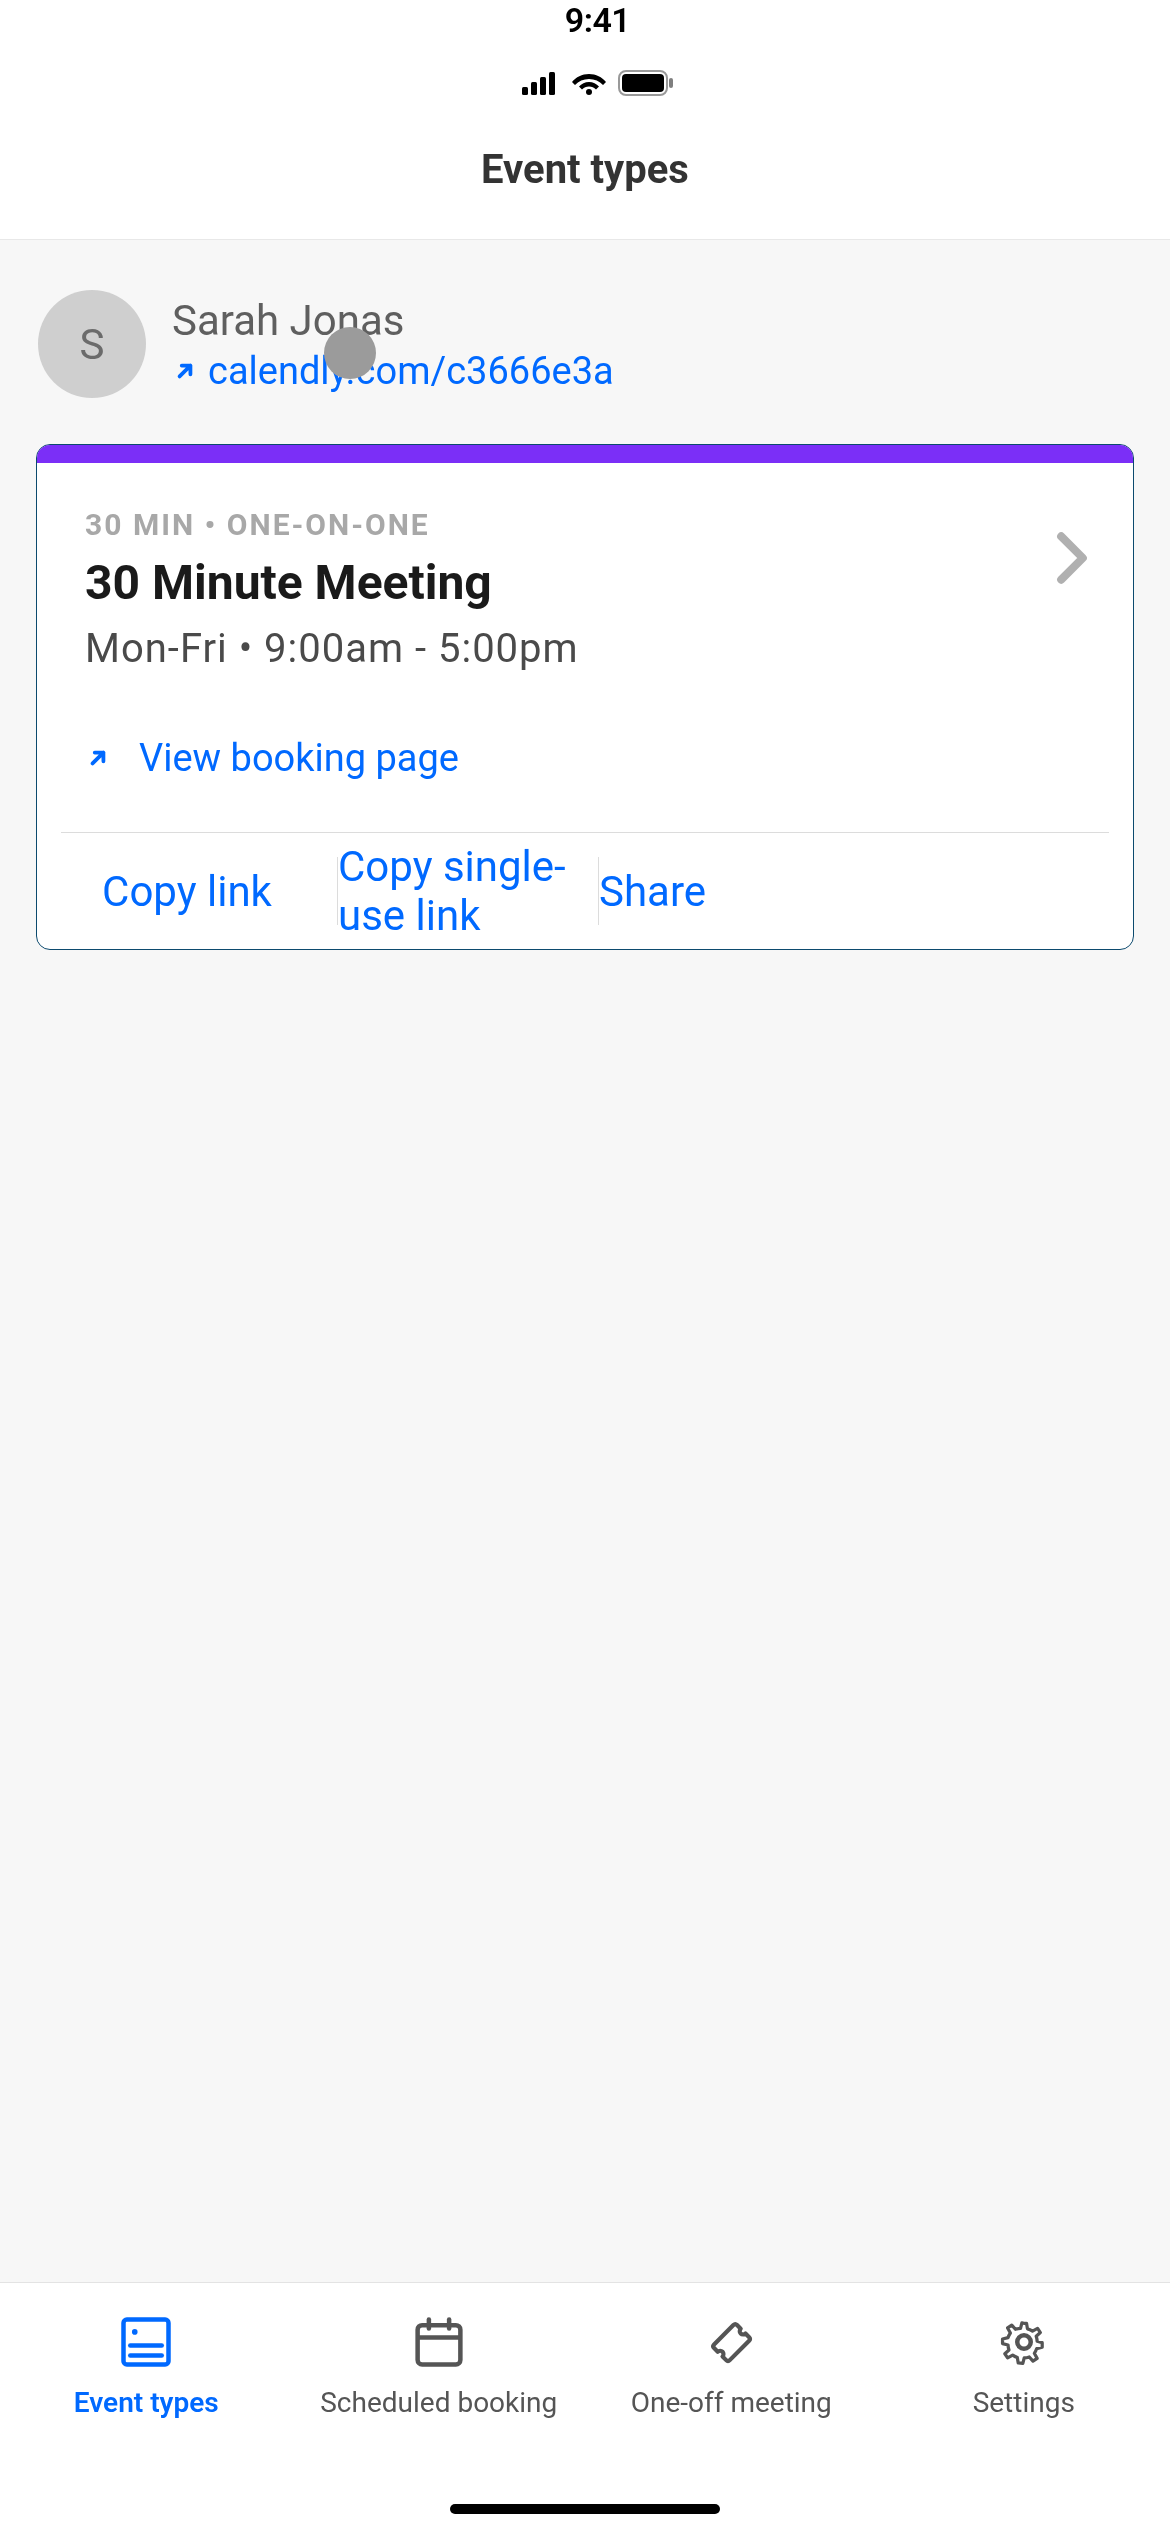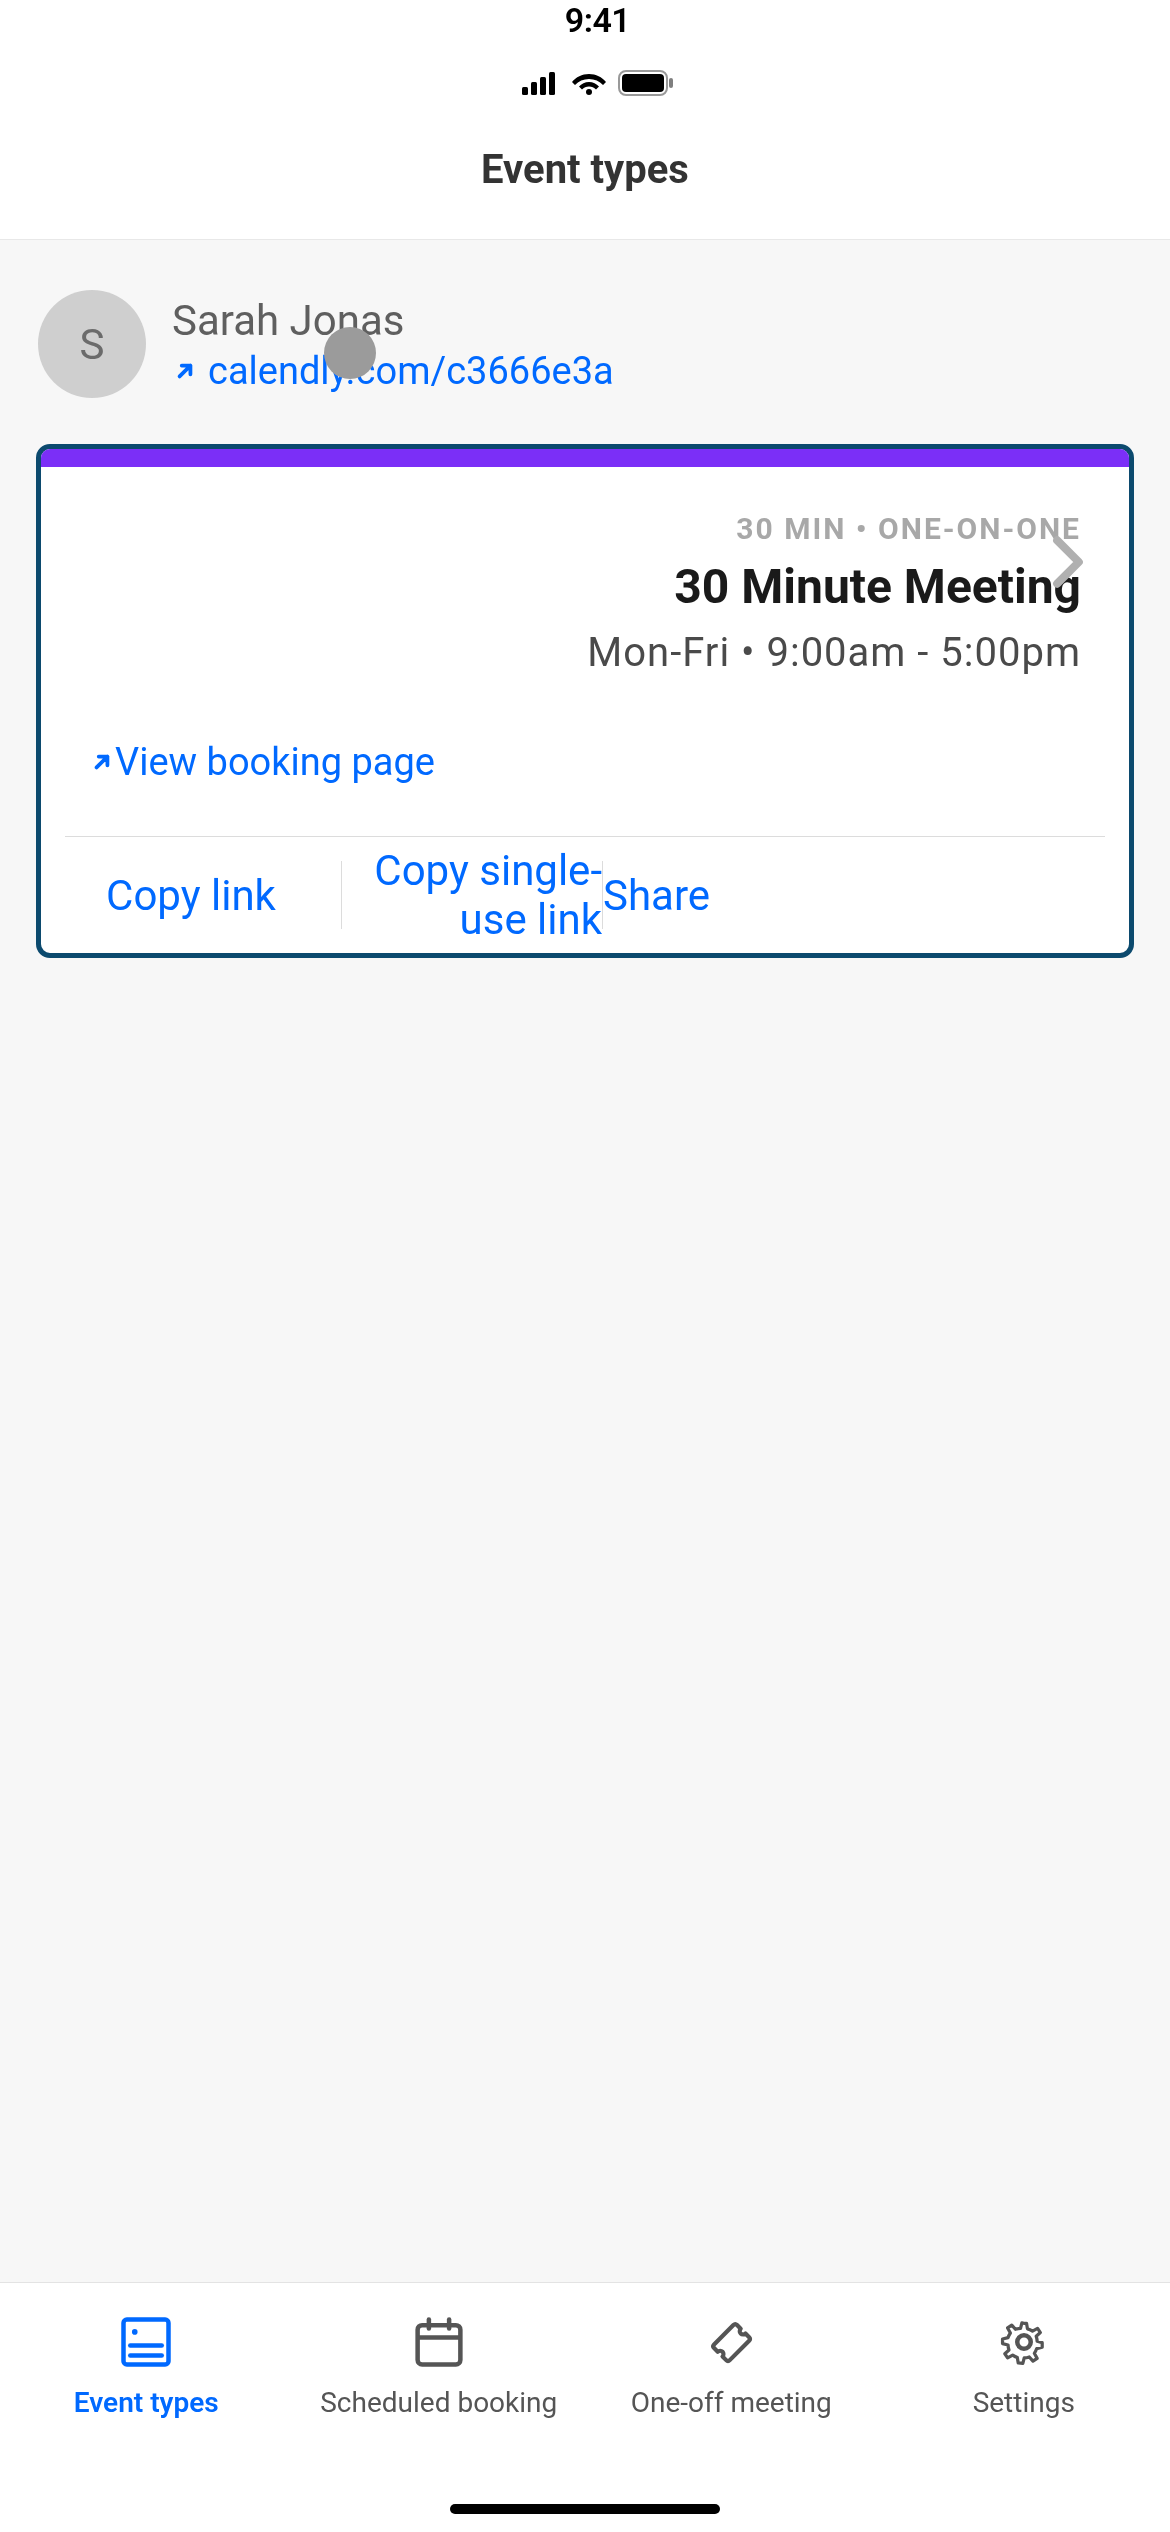--- a/index.html
+++ b/index.html
@@ -109,24 +109,23 @@
     }
 
     .profile-link svg {
       flex-shrink: 0;
     }
 
     
     .event-card {
       background: #ffffff;
       border-radius: 14px;
-      border: 5px solid #0c4a6e;
+      border: 1px solid #0c4a6e;
       overflow: hidden;
       margin-top: 6px;
-      text-align: right;
     }
 
     .event-card-stripe {
       height: 18px;
       background: #7B2FF7;
     }
 
     .event-card-body {
       padding: 44px 48px 4px 48px;
       position: relative;
@@ -157,21 +156,21 @@
     .event-chevron {
       position: absolute;
       right: 44px;
       top: 68px;
       color: #b0b0b0;
     }
 
     .view-booking {
       display: flex;
       align-items: center;
-      gap: 0;
+      gap: 28px;
       color: #0069ff;
       font-size: 38px;
       font-weight: 400;
       margin-top: 64px;
       margin-bottom: 48px;
     }
 
     .event-card-divider {
       height: 1px;
       background: #dcdcdc;

